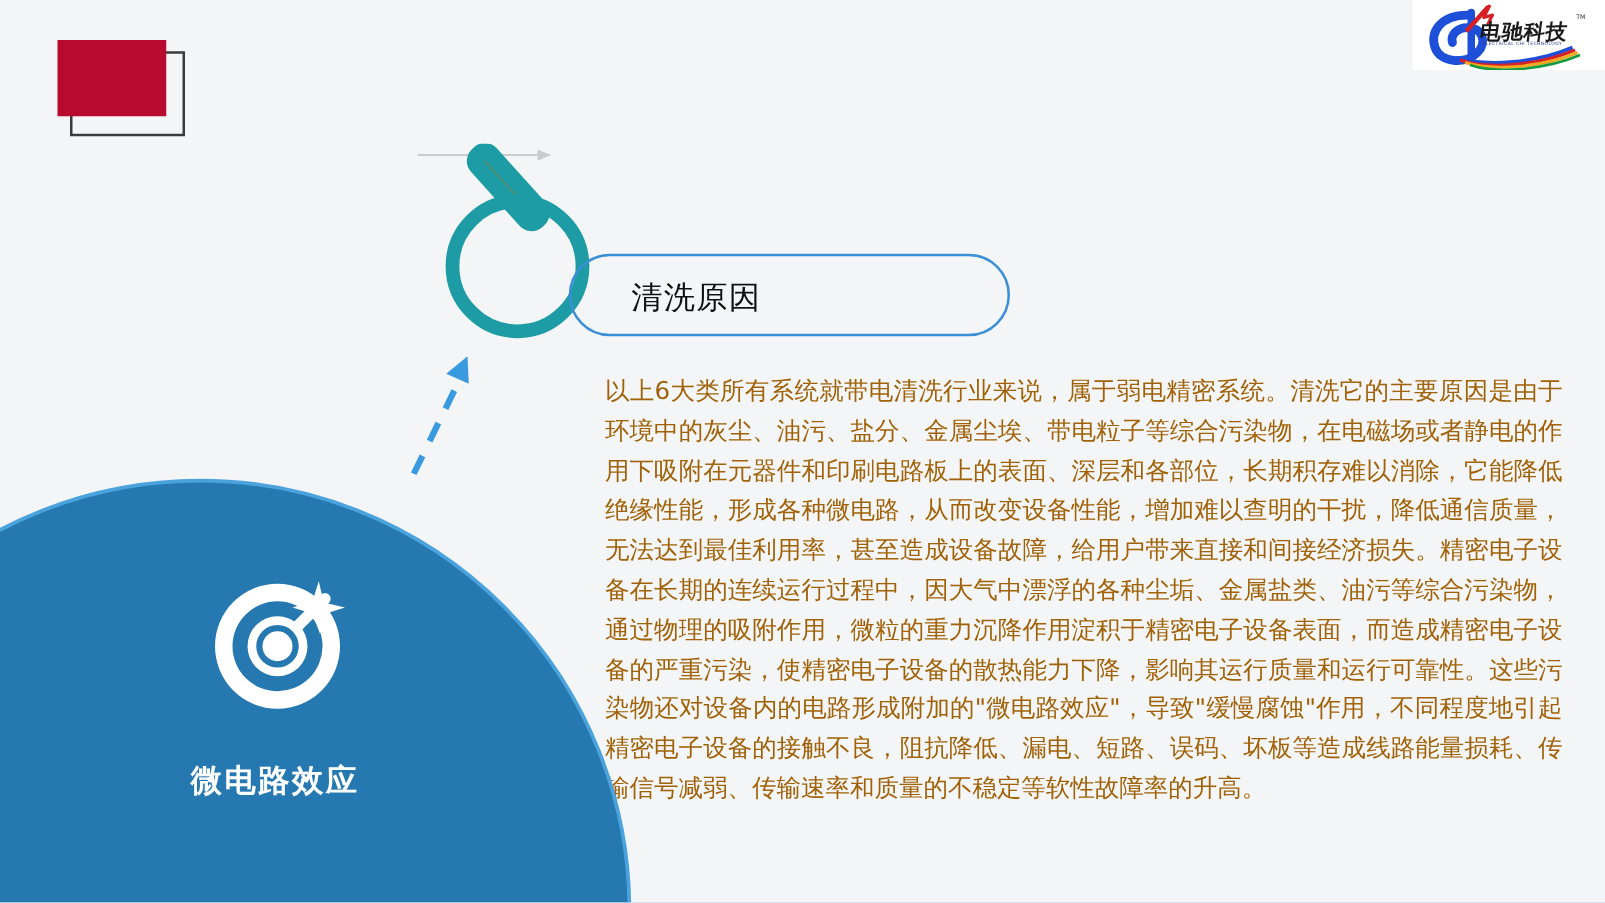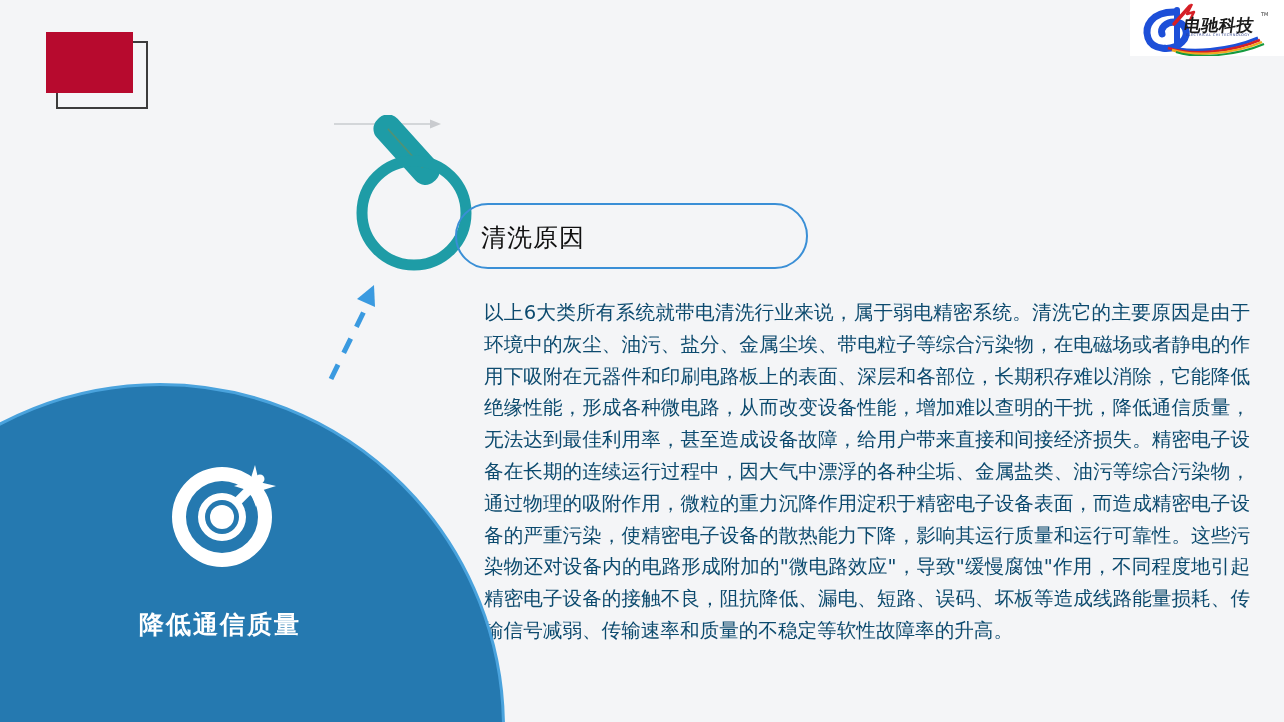--- a/index.html
+++ b/index.html
@@ -124,37 +124,37 @@
     top: 203px;
     width: 353px;
     height: 66px;
     border: 2px solid #3a8fd6;
     border-radius: 34px;
     background: transparent;
     box-sizing: border-box;
   }
   .pill-label {
     position: absolute;
-    left: 481px;
+    left: 505px;
     top: 221px;
     font-size: 25px;
     color: #111111;
     letter-spacing: 1px;
     white-space: nowrap;
   }
 
   
   .body-text {
     position: absolute;
     left: 484px;
     top: 297px;
     width: 766px;
     font-size: 19.6px;
     line-height: 31.8px;
-    color: #0c4a6e;
+    color: #a16207;
     text-align: justify;
     text-justify: inter-ideograph;
     letter-spacing: 0px;
     white-space: pre-wrap;
   }
 
   
   .blue-circle {
     position: absolute;
     left: -185px;
@@ -236,15 +236,15 @@
   <svg class="target-icon" viewBox="0 0 124 124" xmlns="http://www.w3.org/2000/svg">
     <path d="M62 12 a50 50 0 1 0 0 100 a50 50 0 1 0 0 -100 z M62 26 a36 36 0 1 1 0 72 a36 36 0 1 1 0 -72 z" fill="#ffffff" fill-rule="evenodd"></path>
     <path d="M62 38 a24 24 0 1 0 0 48 a24 24 0 1 0 0 -48 z M62 50 a12 12 0 1 1 0 24 a12 12 0 1 1 0 -24 z" fill="#ffffff" fill-rule="evenodd"></path>
     <circle cx="62" cy="62" r="12" fill="#ffffff"></circle>
     <path d="M62 62 L100 24" stroke="#ffffff" stroke-width="9" stroke-linecap="round"></path>
     <path d="M95 10 L99 27 L116 31 L100 36 L96 52 L90 36 L74 31 L90 26 z" fill="#ffffff"></path>
     <path d="M56 56 a10 10 0 0 1 12 0 L62 70 z" fill="#2579b0" opacity="0"></path>
     <circle cx="62" cy="62" r="17" fill="#2579b0"></circle>
     <circle cx="62" cy="62" r="12" fill="#ffffff"></circle>
   </svg>
-  <div class="circle-label">降低通信质量</div>
+  <div class="circle-label">微电路效应</div>
 
 </div>
 
 </body></html>

